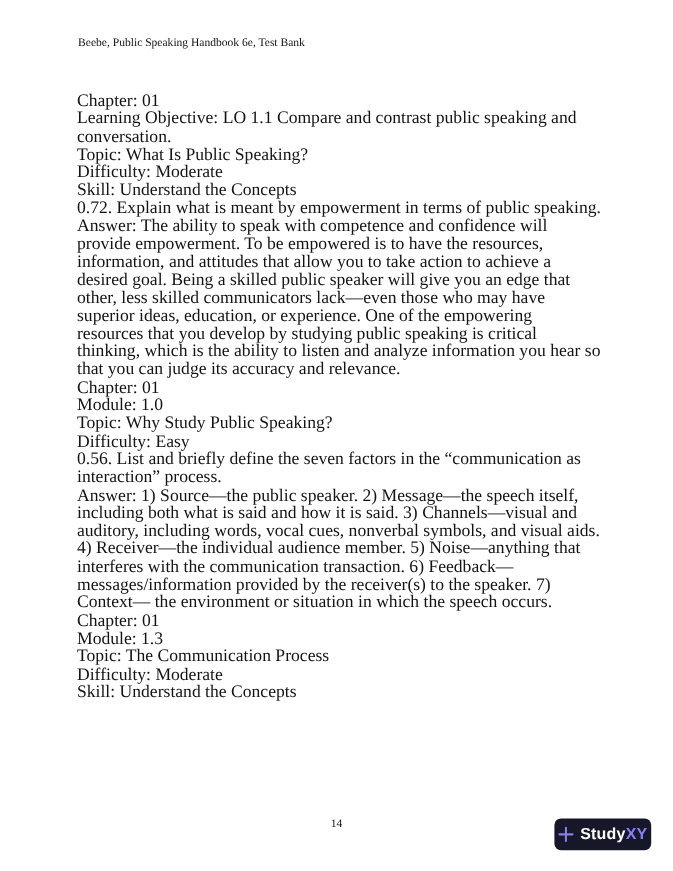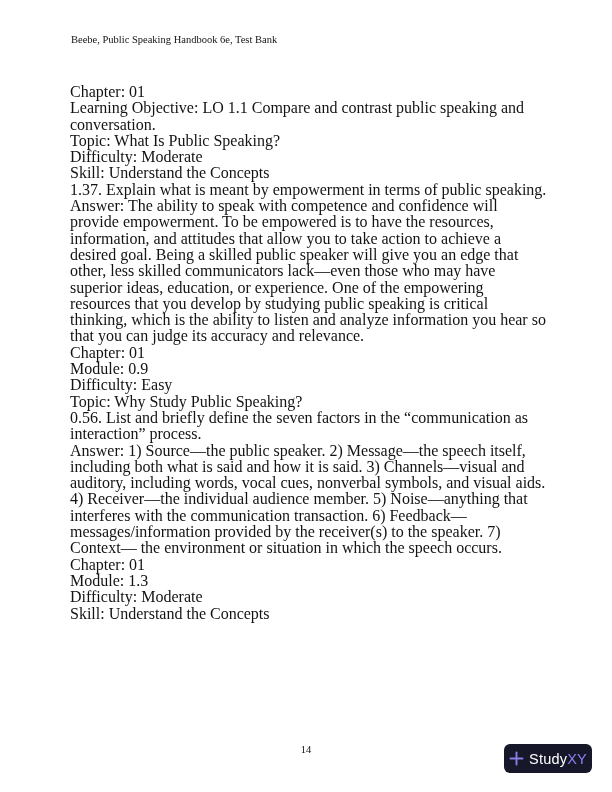--- a/index.html
+++ b/index.html
@@ -47,21 +47,21 @@
     left: 504px;
     top: 744px;
     width: 88px;
     height: 29px;
     border-radius: 6px;
     display: flex;
     align-items: center;
     justify-content: center;
     gap: 5px;
     font-family: "Liberation Sans", sans-serif;
-    font-weight: normal;
+    font-weight: bold;
     font-size: 14.5px;
     letter-spacing: 0.2px;
   }
   .brand-badge .plus-icon {
     display: inline-flex;
     align-items: center;
     justify-content: center;
   }
 </style>
 </head>
@@ -76,38 +76,39 @@
   <div class="content">
 
     <div class="meta-block">
       <div>Chapter: 01</div>
       <div>Learning Objective: LO 1.1 Compare and contrast public speaking and conversation.</div>
       <div>Topic: What Is Public Speaking?</div>
       <div>Difficulty: Moderate</div>
       <div>Skill: Understand the Concepts</div>
     </div>
 
-    <p class="question">1.37. Explain what is meant by empowerment in terms of public speaking.</p>
+    <p class="question">0.72. Explain what is meant by empowerment in terms of public speaking.</p>
 
     <p class="answer">Answer: The ability to speak with competence and confidence will provide empowerment. To be empowered is to have the resources, information, and attitudes that allow you to take action to achieve a desired goal. Being a skilled public speaker will give you an edge that other, less skilled communicators lack—even those who may have superior ideas, education, or experience. One of the empowering resources that you develop by studying public speaking is critical thinking, which is the ability to listen and analyze information you hear so that you can judge its accuracy and relevance.</p>
 
     <div class="meta-block">
       <div>Chapter: 01</div>
-      <div>Module: 0.9</div>
+      <div>Module: 1.0</div>
+      <div>Topic: Why Study Public Speaking?</div>
       <div>Difficulty: Easy</div>
-      <div>Topic: Why Study Public Speaking?</div>
     </div>
 
     <p class="question">0.56. List and briefly define the seven factors in the “communication as interaction” process.</p>
 
     <p class="answer">Answer: 1) Source—the public speaker. 2) Message—the speech itself, including both what is said and how it is said. 3) Channels—visual and auditory, including words, vocal cues, nonverbal symbols, and visual aids. 4) Receiver—the individual audience member. 5) Noise—anything that interferes with the communication transaction. 6) Feedback—messages/information provided by the receiver(s) to the speaker. 7) Context— the environment or situation in which the speech occurs.</p>
 
     <div class="meta-block">
       <div>Chapter: 01</div>
       <div>Module: 1.3</div>
+      <div>Topic: The Communication Process</div>
       <div>Difficulty: Moderate</div>
       <div>Skill: Understand the Concepts</div>
     </div>
 
   </div>
 
   <div class="page-number">14</div>
 
   <div class="brand-badge" id="brand-badge" style="background: rgb(23, 23, 42);">
     <span class="plus-icon">

